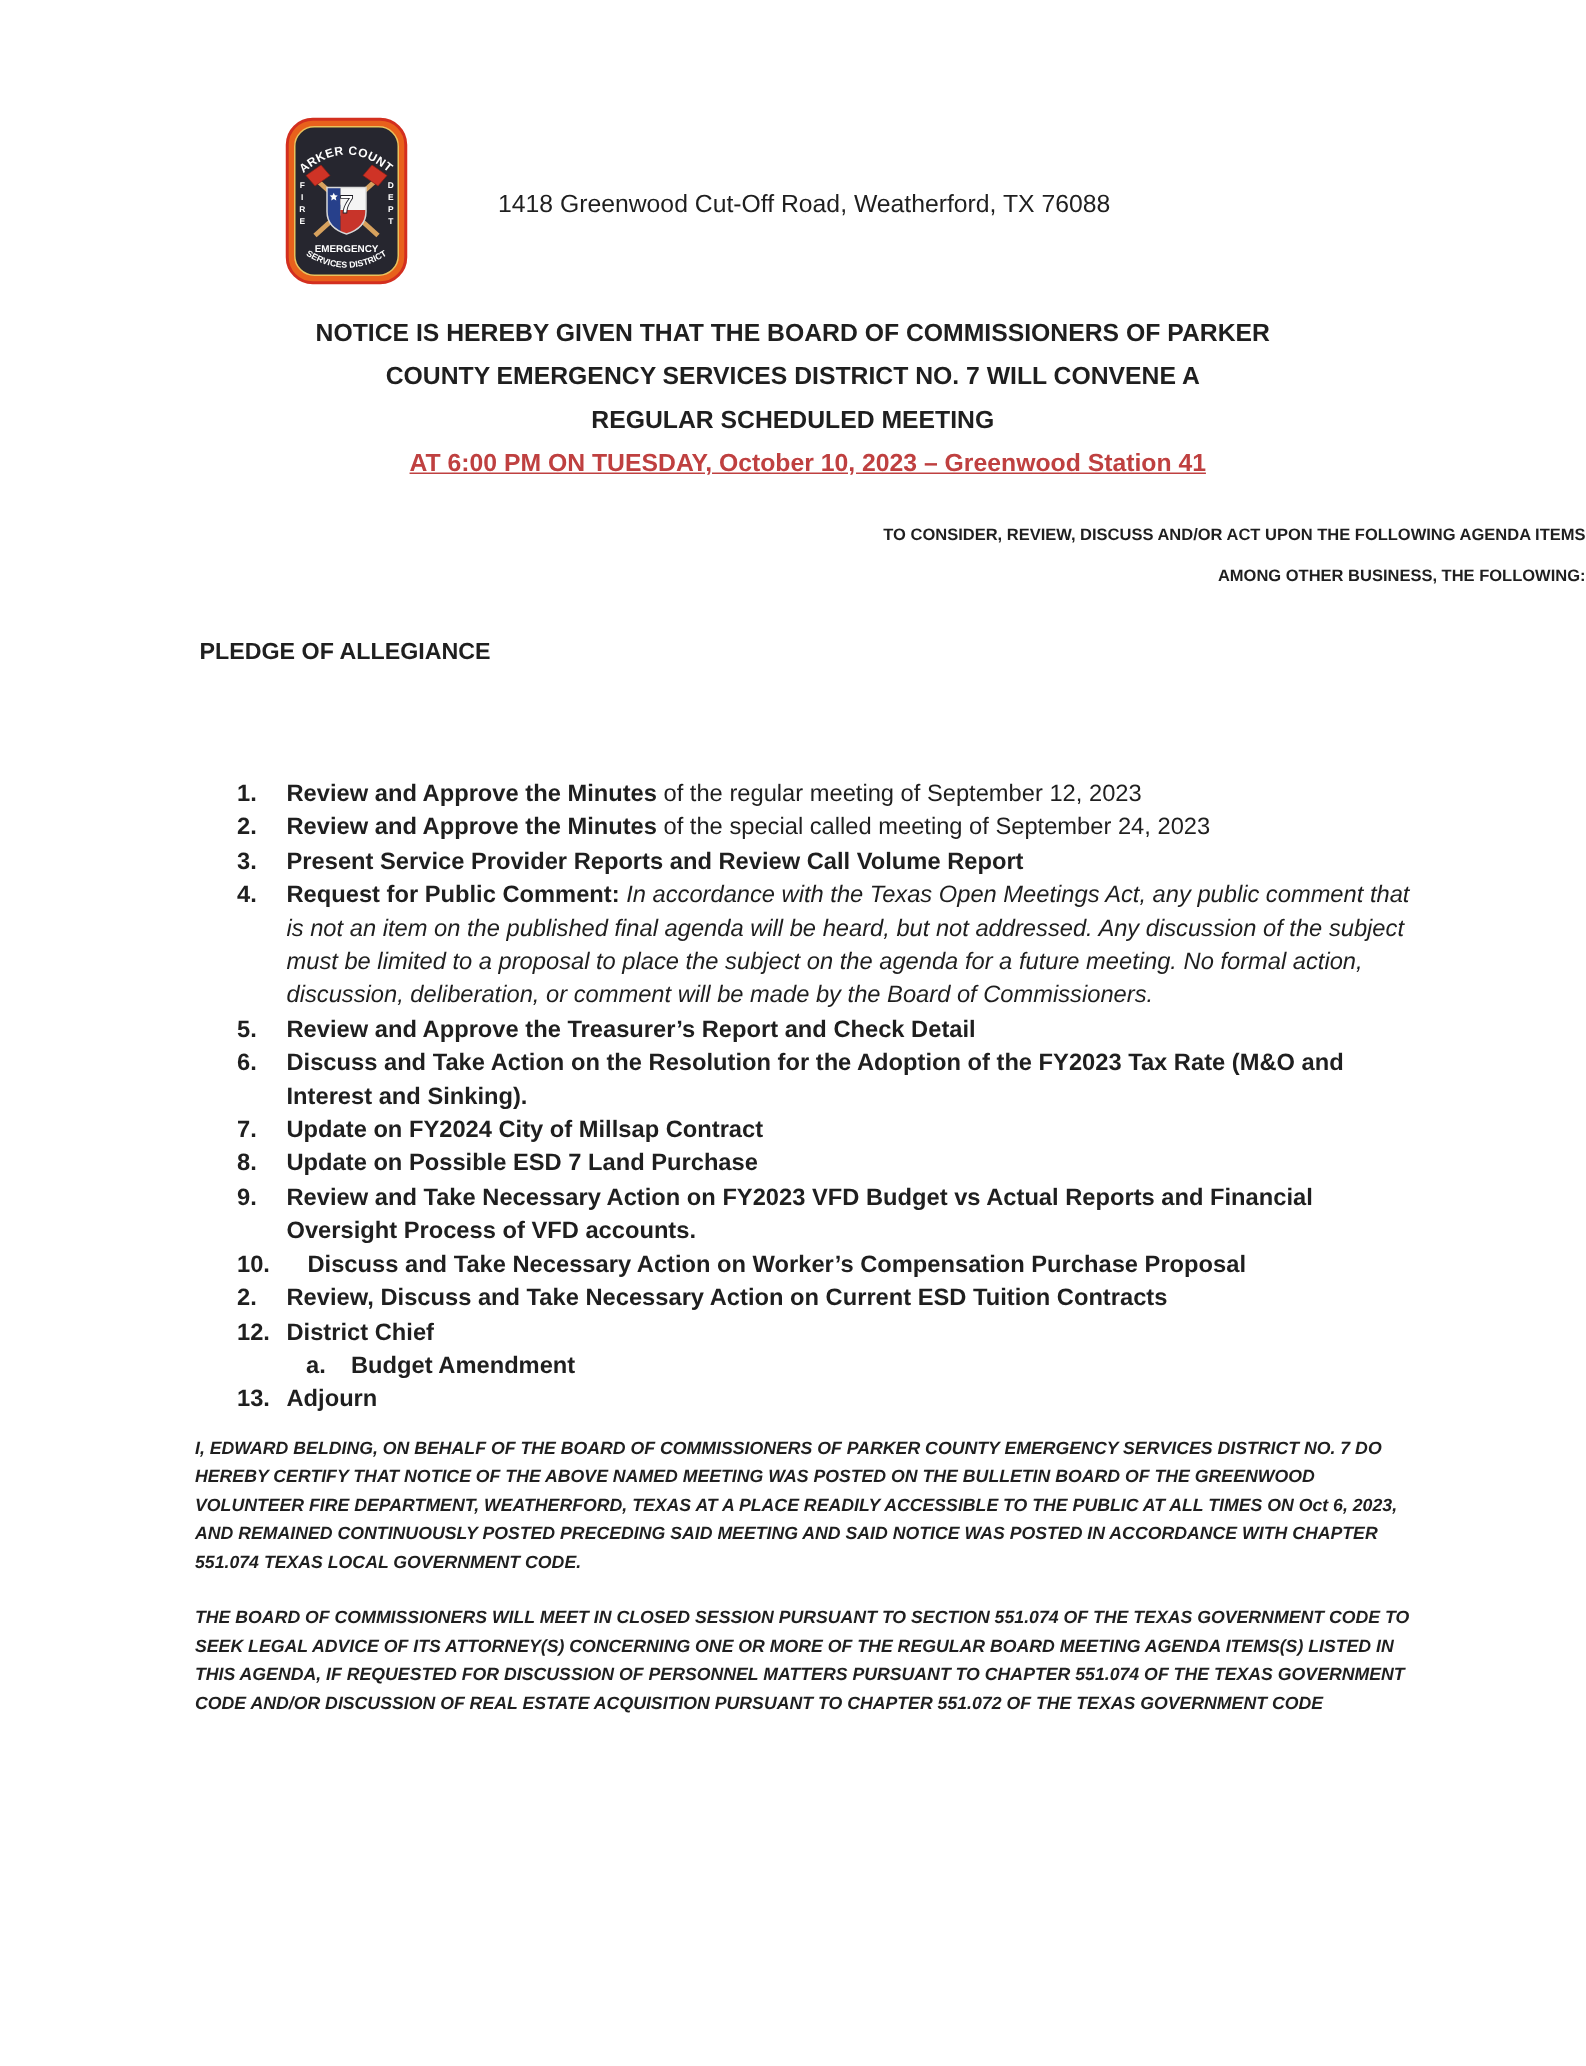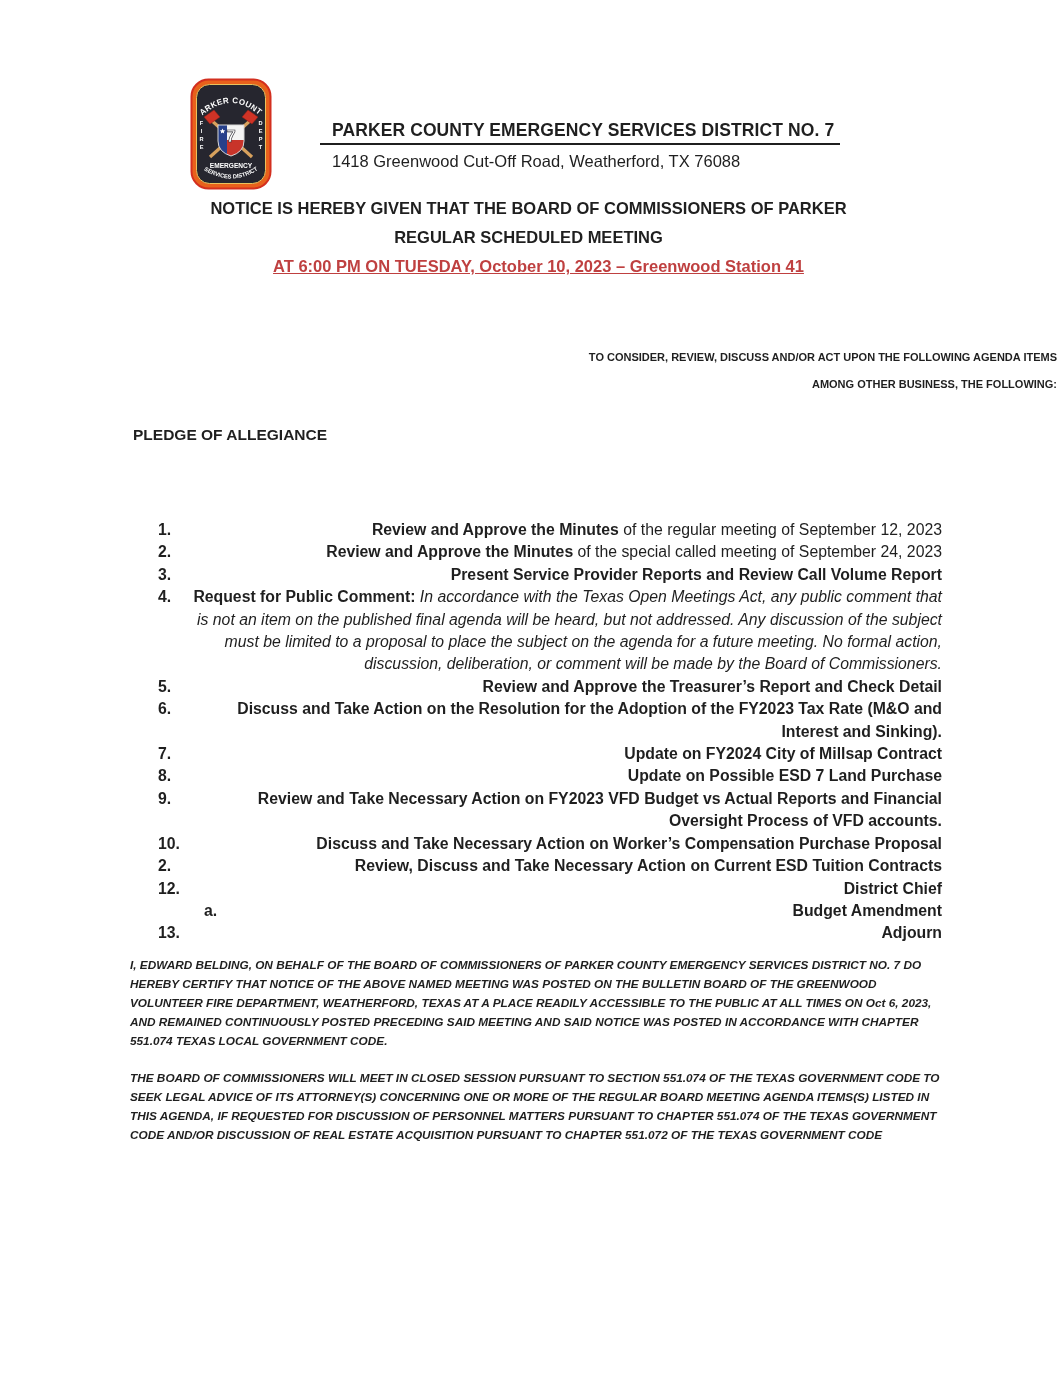--- a/index.html
+++ b/index.html
@@ -20,21 +20,21 @@
     display:inline-block;
     font-weight:bold; font-size:17.5px;
     border-bottom:2px solid #1f1f1f;
     padding:0 6px 2px 12px;
     letter-spacing:0.1px;
   }
   .address { font-size:16.5px; margin-top:7px; padding-left:12px; }
 
   
   .notice {
-    position:absolute; top:194px; left:0; width:100%;
+    position:absolute; top:208px; left:0; width:100%;
     text-align:center; font-weight:bold; font-size:16.5px; line-height:29px;
   }
   .meeting-line { text-decoration:underline; }
 
   .consider {
     position:absolute; top:344px; left:0; width:100%;
     text-align:right; font-weight:bold; font-size:11px; line-height:27px;
   }
 
   
@@ -45,21 +45,21 @@
   .pres { position:absolute; left:492px; top:0; white-space:nowrap; }
 
   
   .agenda {
     position:absolute; top:519px; left:158px; width:784px;
     font-size:15.8px; line-height:22.4px;
     list-style:none; margin:0; padding:0;
   }
   .agenda li { display:flex; }
   .agenda .num { flex:none; width:33px; font-weight:bold; }
-  .agenda .txt { flex:1;text-align:right; }
+  .agenda .txt { flex:1; }
   .agenda .txt b { font-weight:bold; }
   .agenda .txt i { font-style:italic; font-weight:normal; }
   .agenda li.sub { margin-left:46px; }
   .agenda li.sub .num { width:30px; }
   .agenda li.indent-more .txt { padding-left:14px; }
 
   
   .cert {
     position:absolute; top:956px; left:130px; width:814px;
     font-size:11.8px; font-weight:bold; line-height:19px;
@@ -98,27 +98,27 @@
         <path d="M28,47 h26 v16 q0,11 -13,15 q-13,-4 -13,-15 z" fill="none" stroke="#d8d8d8" stroke-width="1"></path>
         <path d="M32.5,50.5 l0.8,1.7 1.9,0.2 -1.4,1.3 0.4,1.9 -1.7,-1 -1.7,1 0.4,-1.9 -1.4,-1.3 1.9,-0.2 z" fill="#ffffff"></path>
         <text x="41" y="64" text-anchor="middle" font-size="17" font-weight="bold" fill="#ffffff" stroke="#1c1c24" stroke-width="0.6">7</text>
       </g>
       <text x="11.5" y="47" text-anchor="middle" font-size="5.6" font-weight="bold" fill="#ffffff"><tspan x="11.5" dy="0">F</tspan><tspan x="11.5" dy="8">I</tspan><tspan x="11.5" dy="8">R</tspan><tspan x="11.5" dy="8">E</tspan></text>
       <text x="70.5" y="47" text-anchor="middle" font-size="5.6" font-weight="bold" fill="#ffffff"><tspan x="70.5" dy="0">D</tspan><tspan x="70.5" dy="8">E</tspan><tspan x="70.5" dy="8">P</tspan><tspan x="70.5" dy="8">T</tspan></text>
       <text x="41" y="90" text-anchor="middle" font-size="6.6" font-weight="bold" fill="#ffffff">EMERGENCY</text>
       <text font-size="5.8" font-weight="bold" fill="#ffffff"><textPath href="#arcBot" startOffset="50%" text-anchor="middle">SERVICES DISTRICT</textPath></text>
     </svg>
     <div class="header-text">
-      <div class="title">PARKER COUNTY EMERGENCY SERVICES DISTRICT NO. 7</div>
       <div class="address">1418 Greenwood Cut-Off Road, Weatherford, TX  76088</div>
     </div>
   </div>
 
   <div class="notice">
     <div>NOTICE IS HEREBY GIVEN THAT THE BOARD OF COMMISSIONERS OF PARKER</div>
+    <div>COUNTY EMERGENCY SERVICES DISTRICT NO. 7 WILL CONVENE A</div>
     <div>REGULAR SCHEDULED MEETING</div>
     <div class="meeting-line" id="meeting-line" style="color: rgb(191, 64, 64); margin-left: 20px;">AT 6:00 PM ON TUESDAY, October 10, 2023 – Greenwood Station 41</div>
   </div>
 
   <div class="consider">
     <div>TO CONSIDER, REVIEW, DISCUSS AND/OR ACT UPON THE FOLLOWING AGENDA ITEMS</div>
     <div>AMONG OTHER BUSINESS, THE FOLLOWING:</div>
   </div>
 
   <div class="preliminary">

